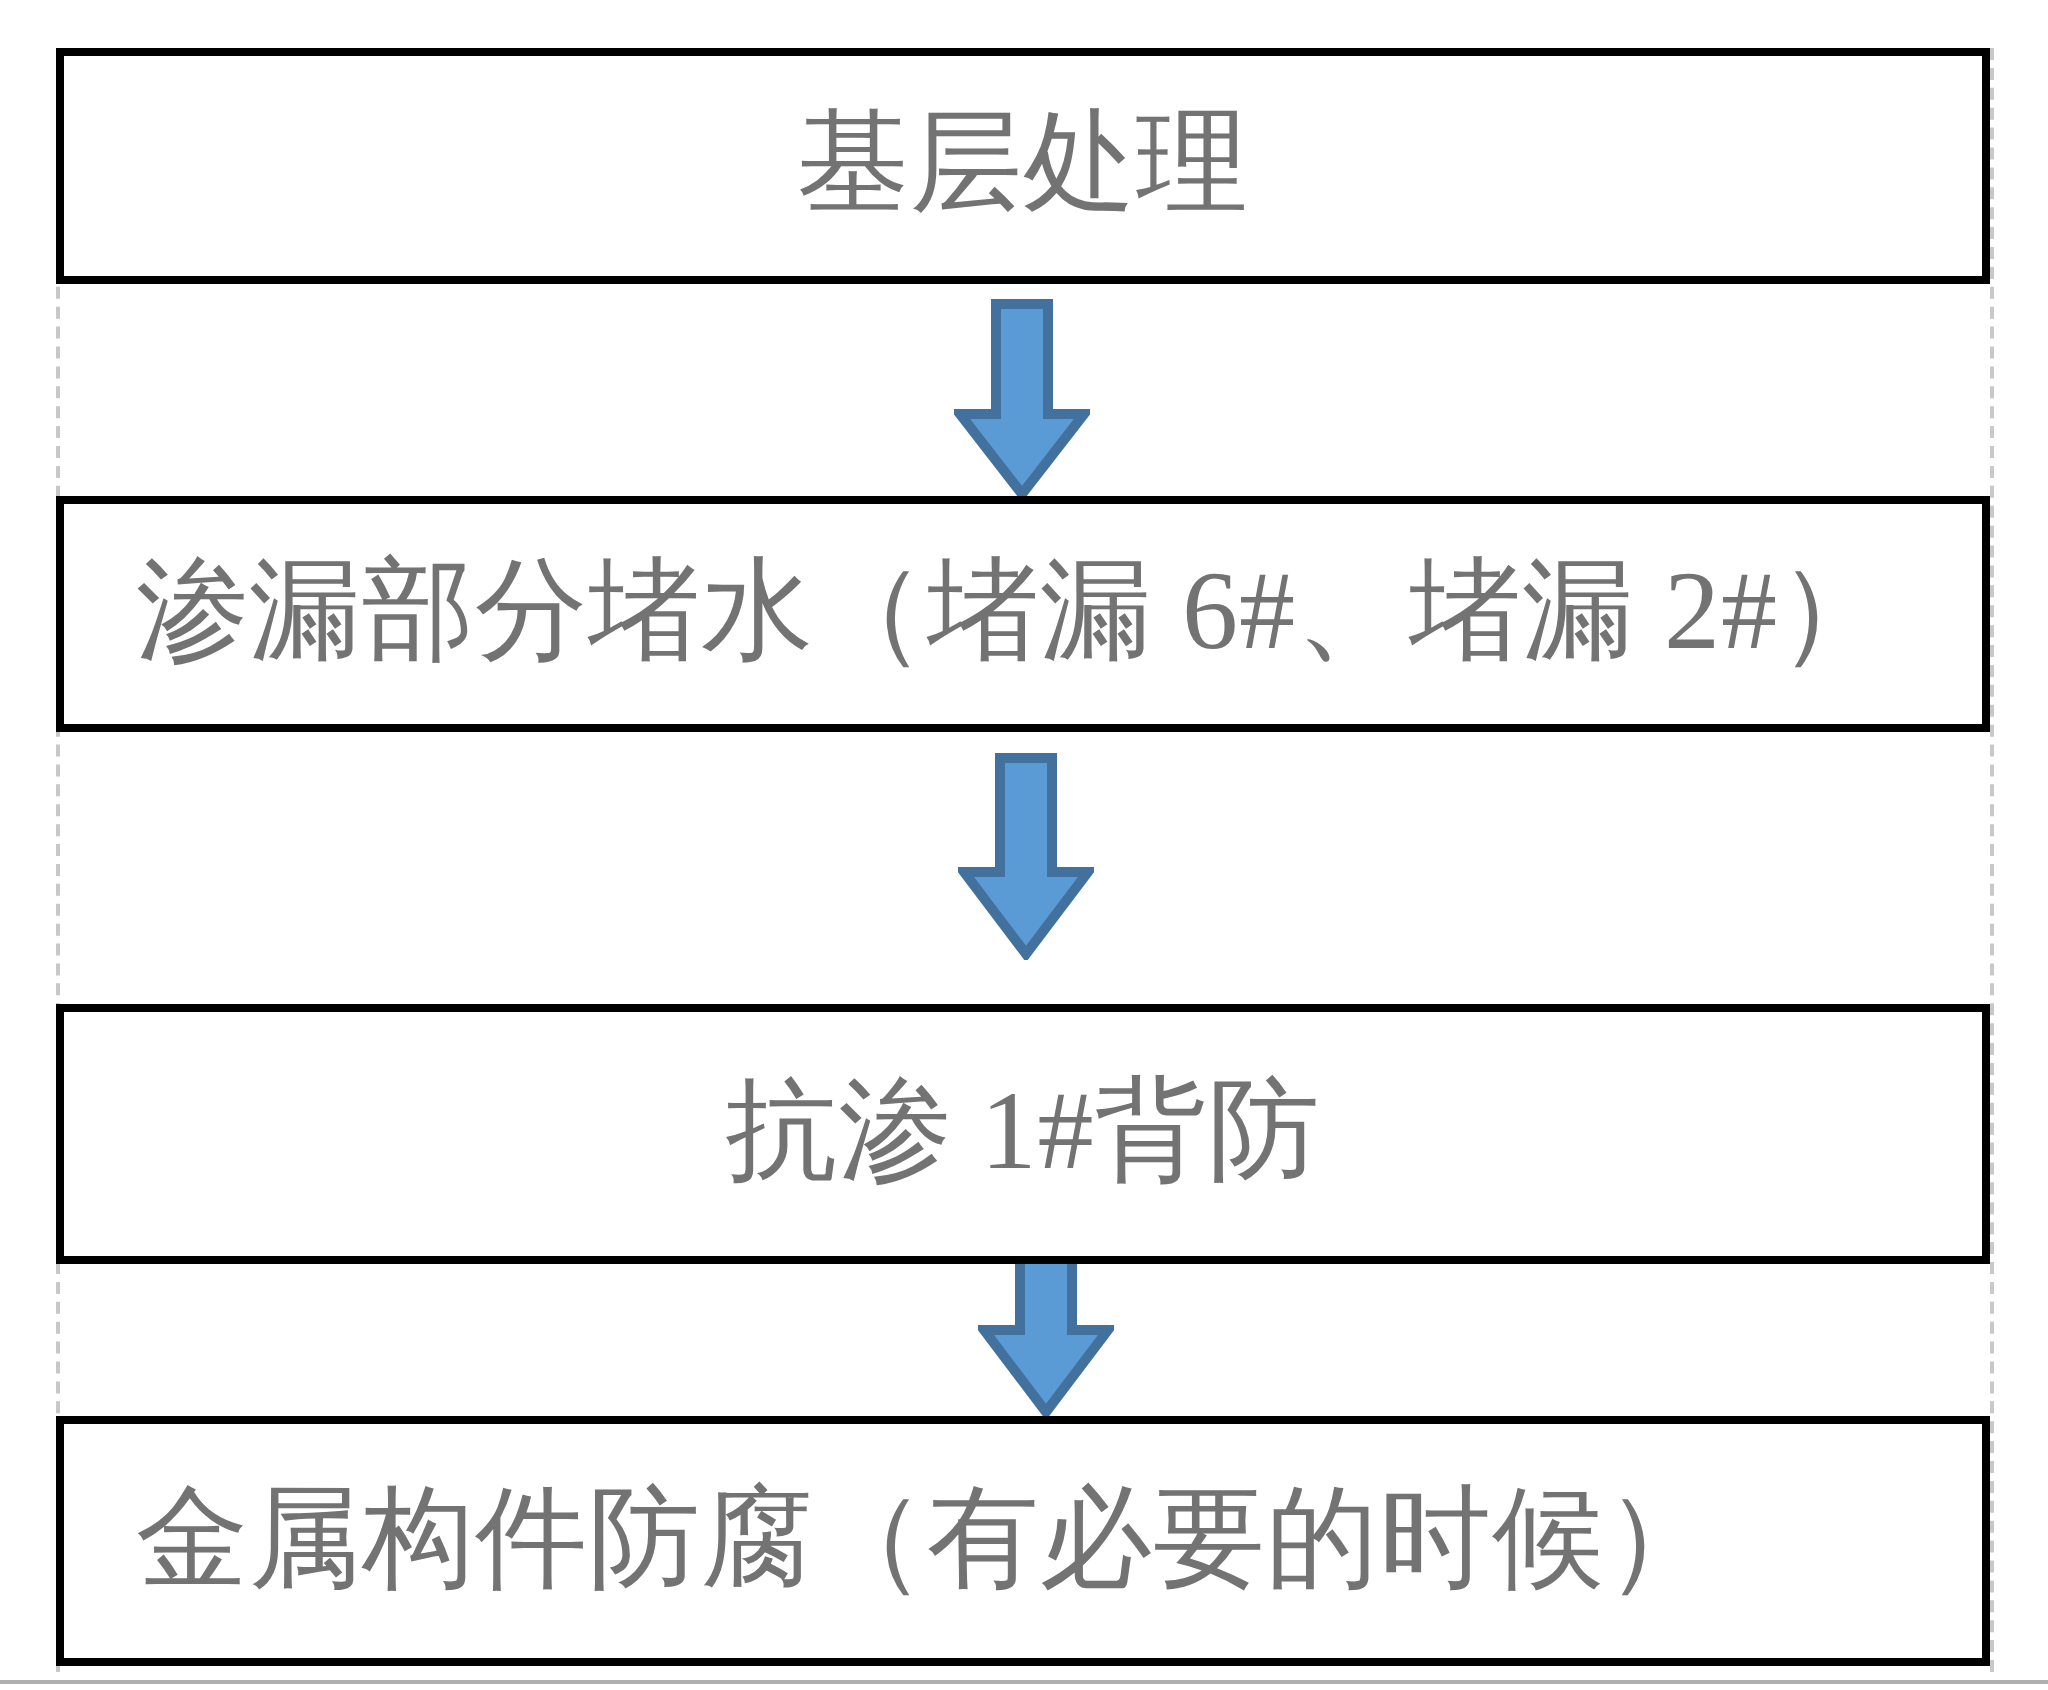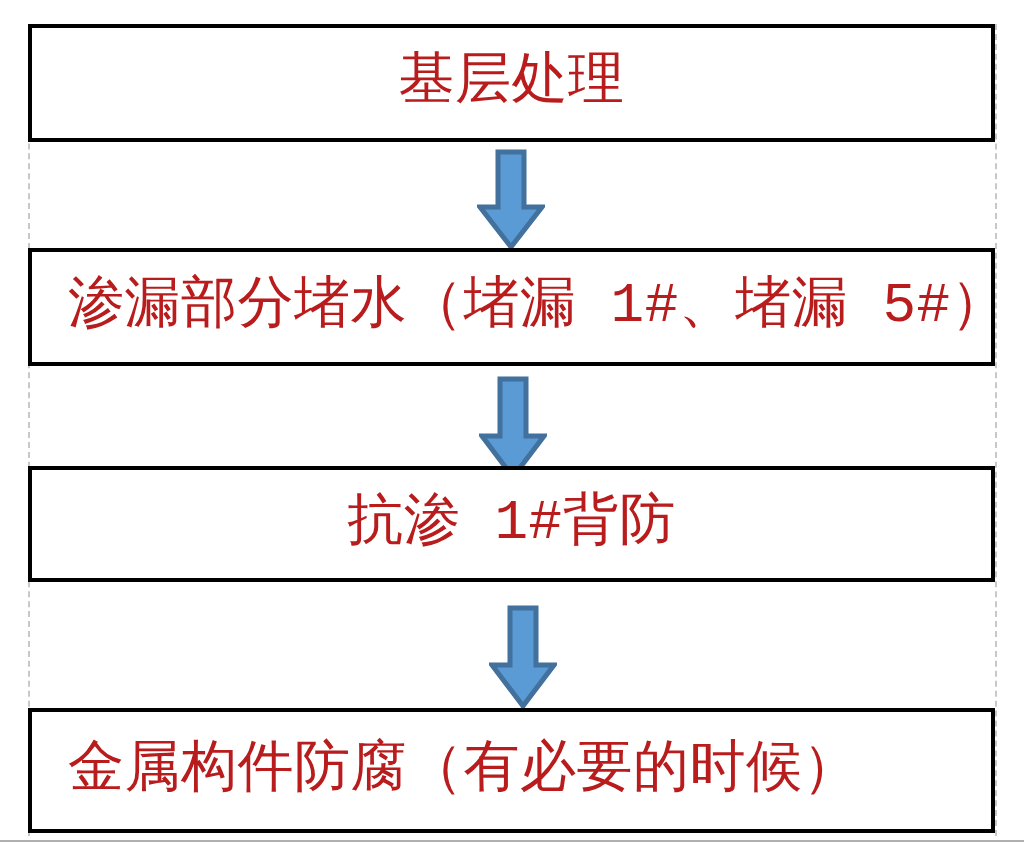--- a/index.html
+++ b/index.html
@@ -54,31 +54,30 @@
     border: 4px solid #000000;
     background: #ffffff;
     display: flex;
     align-items: center;
     z-index: 2;
   }
   .node-label {
     width: 100%;
     font-size: 56px;
     line-height: 1.1;
-    color: #b91c1c;
+    color: #737373;
     white-space: nowrap;
     letter-spacing: 0.5px;
-    font-family: Liberation Mono, monospace;
   }
   .node.center .node-label { text-align: center; }
   .node.indent .node-label { text-align: left; padding-left: 36px; }
 
   #node-1 { top: 24px;  height: 118px; }
   #node-2 { top: 248px; height: 118px; }
-  #node-3 { top: 466px; height: 116px; }
+  #node-3 { top: 502px; height: 130px; }
   #node-4 { top: 708px; height: 125px; }
 
   
   .arrow {
     position: absolute;
     z-index: 1;
   }
   .arrow svg { display: block; }
 
   #arrow-1 { left: 477px; top: 149px; }
@@ -98,21 +97,21 @@
     <div class="node-label">基层处理</div>
   </div>
 
   <div class="arrow" id="arrow-1">
     <svg width="68" height="101" viewBox="0 0 68 101">
       <polygon points="21,3 47,3 47,58 65,58 34,98 3,58 21,58" fill="#5B9BD5" stroke="#41719C" stroke-width="5" stroke-linejoin="miter"></polygon>
     </svg>
   </div>
 
   <div class="node indent" id="node-2">
-    <div class="node-label">渗漏部分堵水（堵漏 1#、堵漏 5#）</div>
+    <div class="node-label">渗漏部分堵水（堵漏 6#、堵漏 2#）</div>
   </div>
 
   <div class="arrow" id="arrow-2">
     <svg width="68" height="104" viewBox="0 0 68 104">
       <polygon points="21,3 47,3 47,60 65,60 34,101 3,60 21,60" fill="#5B9BD5" stroke="#41719C" stroke-width="5" stroke-linejoin="miter"></polygon>
     </svg>
   </div>
 
   <div class="node center" id="node-3">
     <div class="node-label">抗渗 1#背防</div>

